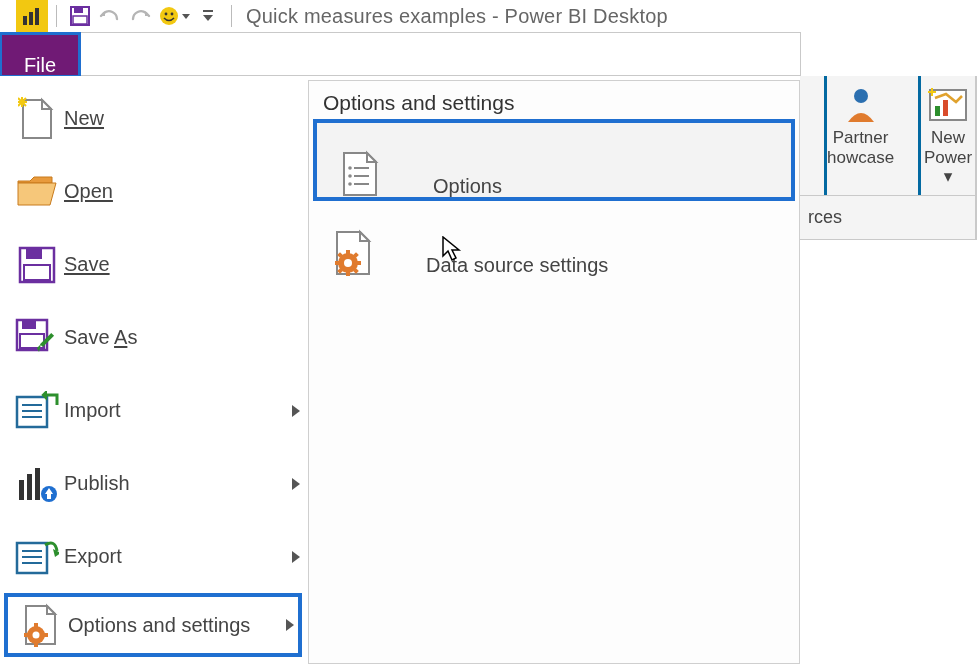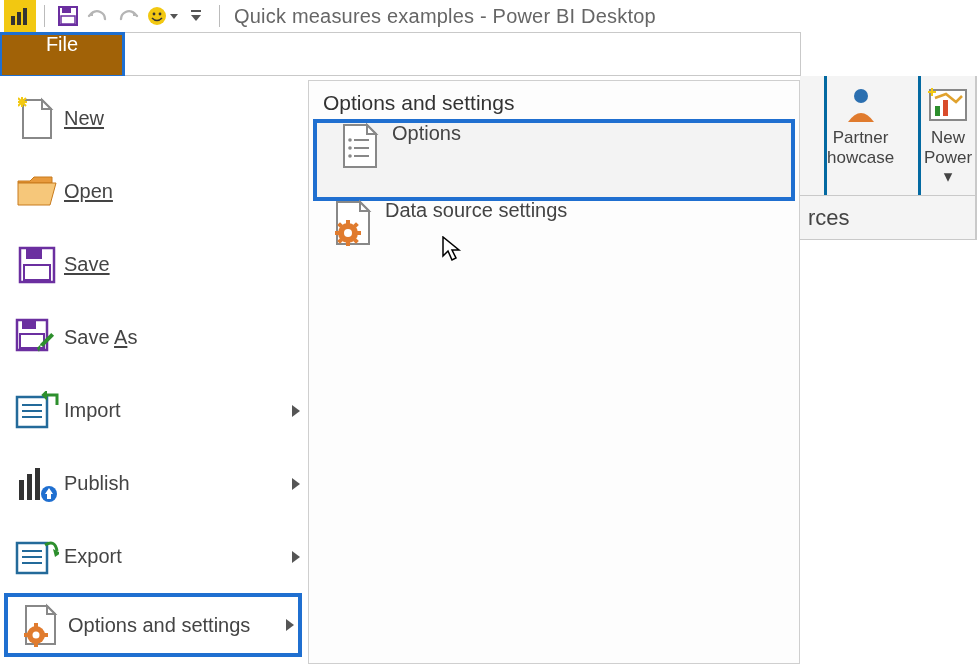--- a/index.html
+++ b/index.html
@@ -11,21 +11,21 @@
     color: #333;
     background: #fff;
     overflow: hidden;
   }
   
   .titlebar {
     display: flex;
     align-items: center;
     height: 32px;
     background: #fff;
-    padding-left: 4px;
+    padding-left: 16px;
     border-bottom: 0;
     white-space: nowrap;
   }
   .titlebar .app-corner {
     width: 32px; height: 32px;
     background: #f2c811;
     display: flex; align-items: center; justify-content: center;
   }
   .titlebar .sep {
     width: 1px; height: 22px; background: #bbb; margin: 0 8px;
@@ -50,24 +50,24 @@
   
   .file-tab-row {
     height: 44px;
     border: 1px solid #c9c9c9;
     border-left: 0;
     display: flex;
     align-items: stretch;
     width: 801px;
   }
   .file-tab {
-    width: 124px; height: 44px;
-    background: #a16207;
+    width: 80px; height: 44px;
+    background: #701a75;
     color: #fff;
-    display: flex; align-items: flex-start; justify-content: center;
+    display: flex; align-items: flex-end; justify-content: center;
     outline: 3px solid #1f6fd0;
     outline-offset: -2px;
     font-size: 20px;
   }
 
   
   .backstage {
     position: relative;
     display: flex;
     width: 977px;
@@ -117,25 +117,26 @@
     height: 584px;
   }
   .sub-panel-title {
     font-size: 21px;
     color: #333;
     padding: 10px 14px 6px 14px;
     font-family: "Segoe UI Semibold", "Segoe UI", Arial, sans-serif;
   }
   .sub-item {
     display: flex;
-    align-items: flex-start;
+    align-items: flex-end;
     height: 78px;
     padding-left: 12px;
     cursor: default;
     position: relative;
+    gap: 41px;
   }
   .sub-item .icon-slot {
     width: 64px;
     display: flex; align-items: center; justify-content: center;
   }
   .sub-item .label { font-size: 20px; color: #444; }
   .sub-item.highlighted {
     background: #f3f3f3;
     border: 1px solid #bdbdbd;
     outline: 4px solid #1f6fd0;
@@ -170,21 +171,21 @@
     margin-left: 24px;
   }
   .ribbon-btn .ic { height: 46px; display:flex; align-items:center; justify-content:center; }
   .right-lower {
     position: absolute;
     left: 800px;
     top: 120px;
     width: 177px;
     height: 44px;
     background: #f4f4f4;
-    font-size: 22px; color:#444;
+    font-size: 18px; color:#444;
     border-right: 2px solid #c9c9c9;
     border-bottom: 1px solid #c9c9c9;
     display:flex; align-items:center; padding-left:8px;
   }
 
   
   .cursor {
     position: absolute;
     left: 442px; top: 160px;
     pointer-events: none;

